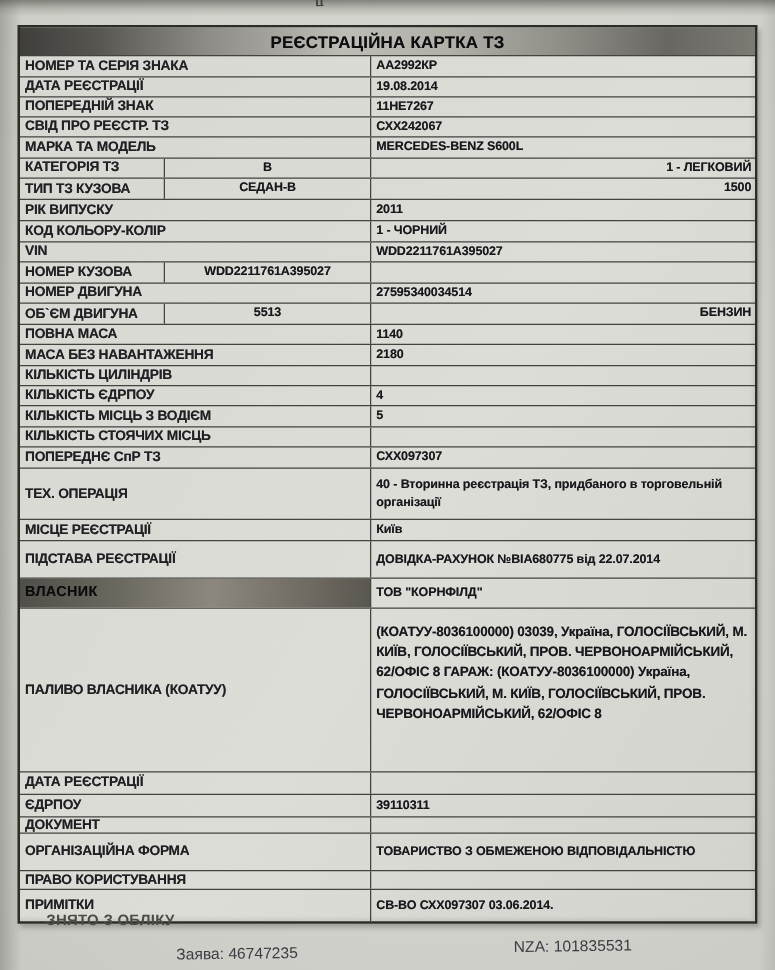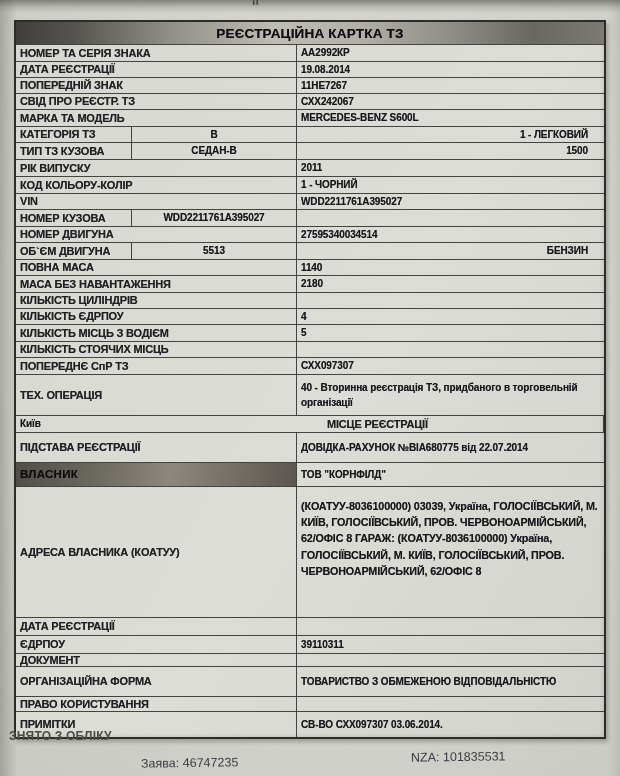--- a/index.html
+++ b/index.html
@@ -52,21 +52,21 @@
   }
   .val {
     flex: 1 1 auto;
     font-size: 10px; font-weight: 700; letter-spacing: -0.1px;
     color: #17171c;
     white-space: nowrap;
   }
   .lab.s  { width: 116px; flex: 0 0 116px; }
   .val.mid { flex: 0 0 165px; width: 165px; justify-content: center; border-right: 1px solid #434340; }
   .lab.l2 { width: 121px; flex: 0 0 121px; margin-top: 20px; }
-  .val.vr { justify-content: flex-end; padding-right: 16px; }
+  .val.vr { justify-content: flex-end; padding-right: 3px; }
 
   .val.wrap { white-space: normal; }
   .val.addr { font-size: 10.8px; line-height: 16.2px; align-items: flex-start; padding-top: 11px; letter-spacing: -0.15px; }
   .val.op   { line-height: 15px; }
 
   .titlebar {
     height: 22px;
     background: linear-gradient(90deg, #3f3e3b 0%, #55544f 10%, #8f8e88 26%, #bdbcb5 44%, #b1b0a9 58%, #8e8d86 74%, #686762 88%, #7b7a73 100%);
     display: flex; align-items: center; justify-content: center;
   }
@@ -190,35 +190,35 @@
     <div class="r" style="height:17px">
       <div class="c lab">ПОПЕРЕДНЄ СпР ТЗ</div>
       <div class="c val">СХХ097307</div>
     </div>
 
     <div class="r" style="height:41px">
       <div class="c lab">ТЕХ. ОПЕРАЦІЯ</div>
       <div class="c val wrap op">40 - Вторинна реєстрація ТЗ, придбаного в торговельній організації</div>
     </div>
     <div class="r" style="height:17px">
+      <div class="c lab">МІСЦЕ РЕЄСТРАЦІЇ</div>
       <div class="c val">Київ</div>
-      <div class="c lab">МІСЦЕ РЕЄСТРАЦІЇ</div>
     </div>
     <div class="r" style="height:30px">
       <div class="c lab">ПІДСТАВА РЕЄСТРАЦІЇ</div>
       <div class="c val">ДОВІДКА-РАХУНОК №ВІА680775 від 22.07.2014</div>
     </div>
 
     <div class="r" style="height:24px">
       <div class="c lab dark">ВЛАСНИК</div>
       <div class="c val">ТОВ "КОРНФІЛД"</div>
     </div>
 
     <div class="r" style="height:131px">
-      <div class="c lab">АДРЕСА ВЛАСНИКА (КОАТУУ)</div>
+      <div class="c lab">ПАЛИВО ВЛАСНИКА (КОАТУУ)</div>
       <div class="c val wrap addr">(КОАТУУ-8036100000) 03039, Україна, ГОЛОСІЇВСЬКИЙ, М. КИЇВ, ГОЛОСІЇВСЬКИЙ, ПРОВ. ЧЕРВОНОАРМІЙСЬКИЙ, 62/ОФІС 8 ГАРАЖ: (КОАТУУ-8036100000) Україна, ГОЛОСІЇВСЬКИЙ, М. КИЇВ, ГОЛОСІЇВСЬКИЙ, ПРОВ. ЧЕРВОНОАРМІЙСЬКИЙ, 62/ОФІС 8</div>
     </div>
 
     <div class="r" style="height:18px">
       <div class="c lab">ДАТА РЕЄСТРАЦІЇ</div>
       <div class="c val"></div>
     </div>
     <div class="r" style="height:18px">
       <div class="c lab">ЄДРПОУ</div>
       <div class="c val">39110311</div>
@@ -235,19 +235,19 @@
       <div class="c lab">ПРАВО КОРИСТУВАННЯ</div>
       <div class="c val"></div>
     </div>
     <div class="r" style="height:26px">
       <div class="c lab">ПРИМІТКИ</div>
       <div class="c val">СВ-ВО СХХ097307 03.06.2014.</div>
     </div>
 
   </div>
 
-  <div class="note" style="left:9px; top:729px;">ЗНЯТО З ОБЛІКУ</div>
+  <div class="note" style="left:37px; top:729px;">ЗНЯТО З ОБЛІКУ</div>
 
   <div class="small-note" style="left:141px; top:756px; transform:rotate(-0.8deg);">Заява: 46747235</div>
 
   <div class="small-note" style="left:411px; top:750px; transform:rotate(-0.8deg);">NZA: 101835531</div>
 
 </div>
 
 </body></html>

